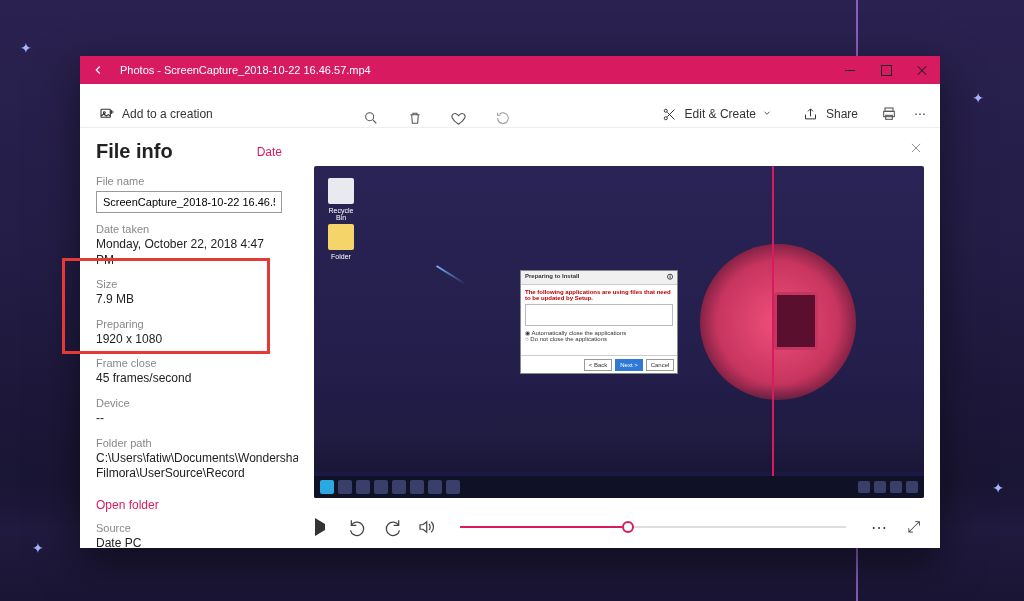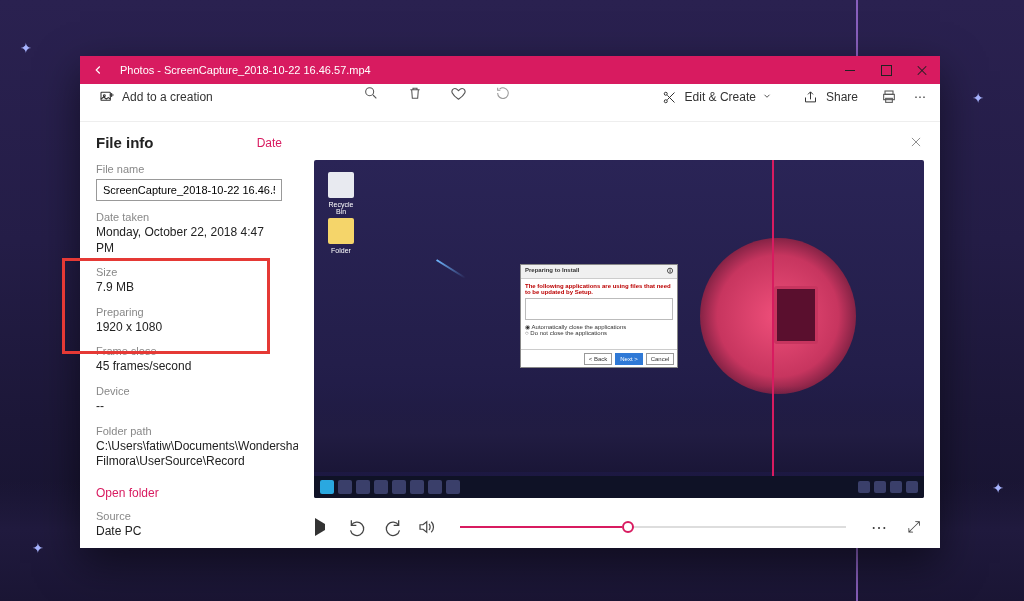--- a/index.html
+++ b/index.html
@@ -17,30 +17,30 @@
   .titletxt { flex:0 0 auto; padding-left:4px; }
   .spacer { flex:1; }
   .winbtns { display:flex; height:100%; }
   .winbtn { width:36px; display:flex; align-items:center; justify-content:center; color:#fff; }
   .winbtns .min::before{content:"";display:block;width:10px;height:1px;background:#fff}
   .winbtns .max::before{content:"";display:block;width:9px;height:9px;border:1px solid #fff}
   .winbtns .cls{position:relative}
   .winbtns .cls::before,.winbtns .cls::after{content:"";position:absolute;width:12px;height:1px;background:#fff;transform:rotate(45deg)}
   .winbtns .cls::after{transform:rotate(-45deg)}
 
-  .toolbar { height:38px; display:flex; align-items:flex-start; padding:0 10px; border-bottom:1px solid #eee; font-size:12px; color:#333;}
+  .toolbar { height:44px; display:flex; align-items:flex-end; padding:0 10px; border-bottom:1px solid #eee; font-size:12px; color:#333;}
   .toolbtn { display:flex; align-items:center; gap:6px; padding:4px 8px; }
   .center-icons { flex:1; display:flex; justify-content:center; gap:26px; color:#555; }
   .right-tools { display:flex; align-items:center; gap:14px; }
   .ico { width:18px; height:18px; display:inline-flex; align-items:center; justify-content:center; }
 
   .body { flex:1; display:flex; min-height:0; }
   .panel { width:218px; padding:12px 16px 8px 16px; font-size:12px; color:#222; overflow:hidden; }
   .panel-head { display:flex; justify-content:space-between; align-items:center; margin-bottom:12px; }
-  .panel-head h3 { font-size:15px; font-weight:600; }
+  .panel-head h3 { font-size:20px; font-weight:600; }
   .closeLink { color:#d81b60; font-size:12px; }
   .field-label { color:#888; font-size:11px; margin-top:10px; }
   .field-value { color:#222; font-size:12px; margin-top:2px; line-height:1.3; }
   .name-input { width:100%; border:1px solid #999; padding:4px 6px; font-size:11px; margin-top:4px; }
   .openfolder { color:#d81b60; margin-top:16px; display:block; }
 
   .content { flex:1; display:flex; flex-direction:column; }
   .close-x { align-self:flex-end; width:28px;height:28px;display:flex;align-items:center;justify-content:center;color:#888;margin:6px 10px 0 0}
   .viewer { flex:1; margin:4px 16px 8px 16px; background: linear-gradient(180deg,#2a2456 0%,#231e4a 60%,#1b1740 100%); position:relative; overflow:hidden; border-radius:2px; }
   .moon { position:absolute; right:68px; top:78px; width:156px; height:156px; border-radius:50%; background:radial-gradient(circle,#ef4f7a 0%,#c7355f 55%,#5e1836 80%); }

